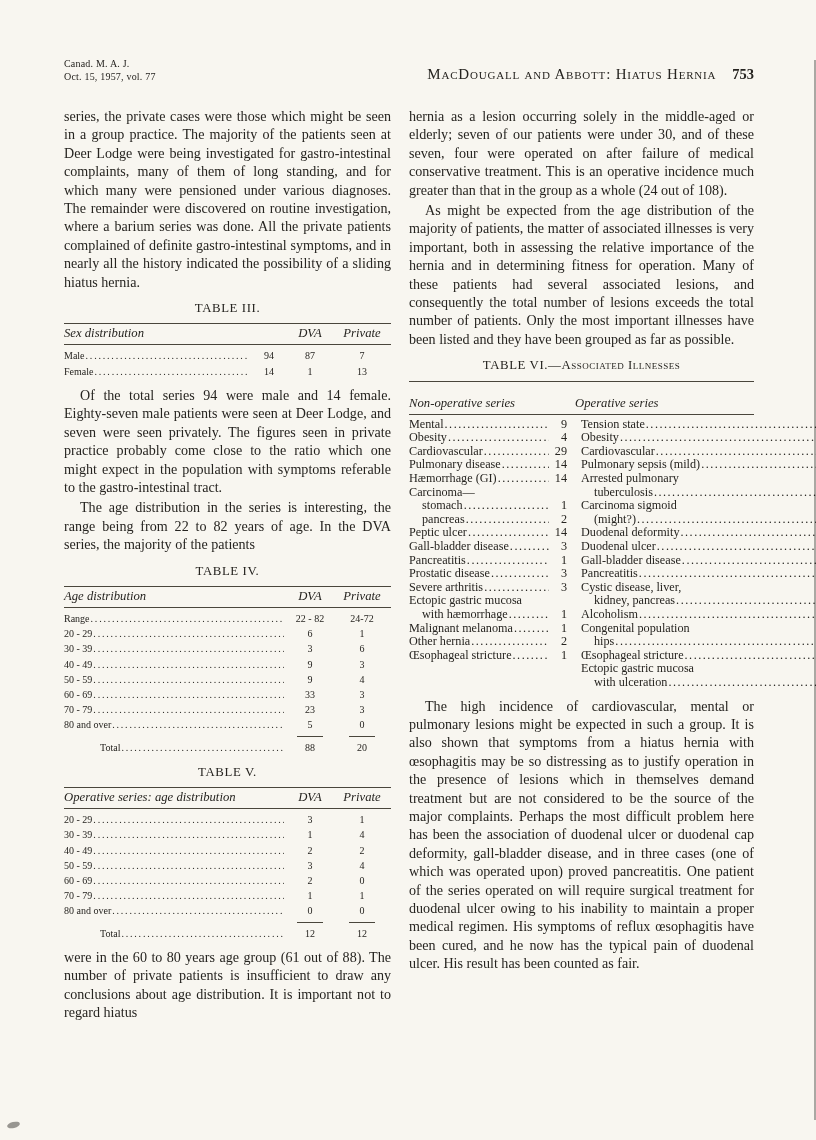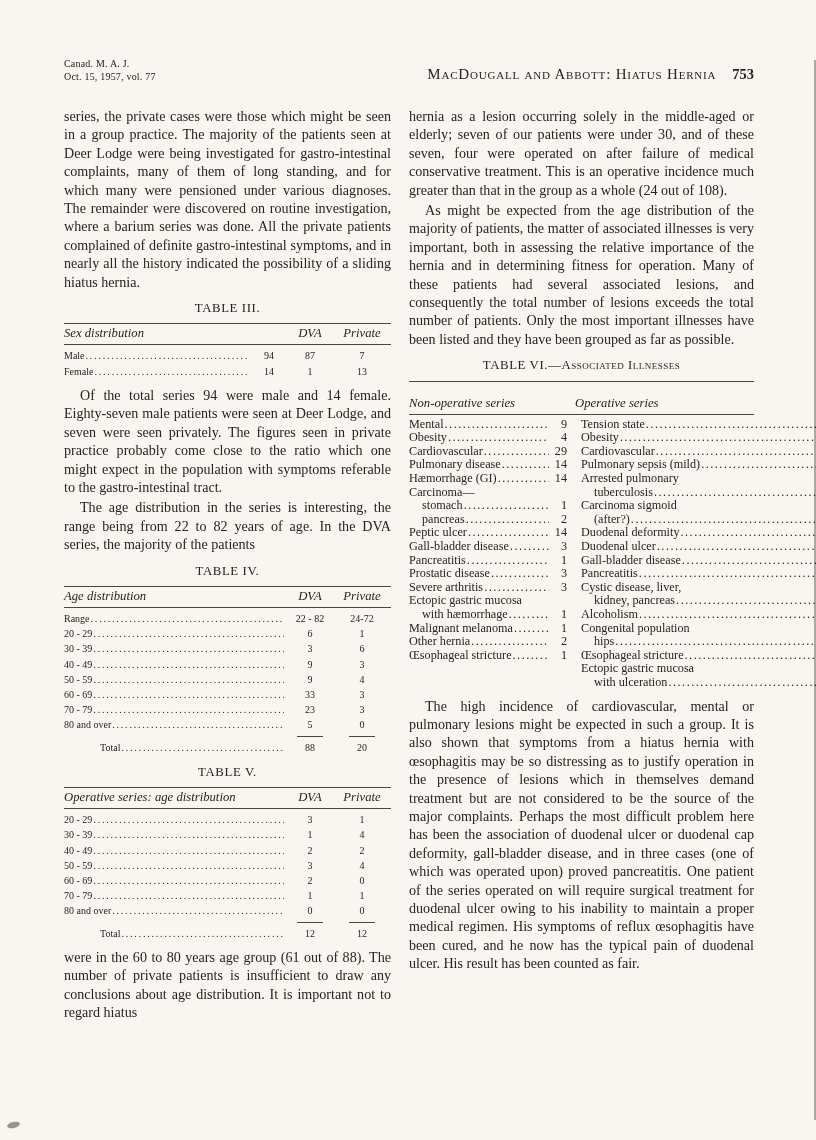--- a/index.html
+++ b/index.html
@@ -446,21 +446,21 @@
               <span class="lbl" data-ind="1">tuberculosis</span>
               <span class="dots" data-dots="1"></span>
 
             </div>
               <div class="t6row">
               <span class="lbl" data-ind="0">Carcinoma sigmoid</span>
               <span class="dots" data-dots="0"></span>
               <span class="num"></span>
             </div>
               <div class="t6row">
-              <span class="lbl" data-ind="1">(after?)</span>
+              <span class="lbl" data-ind="1">(might?)</span>
               <span class="dots" data-dots="1"></span>
 
             </div>
               <div class="t6row">
               <span class="lbl" data-ind="0">Duodenal deformity</span>
               <span class="dots" data-dots="1"></span>
 
             </div>
               <div class="t6row">
               <span class="lbl" data-ind="0">Duodenal ulcer</span>

